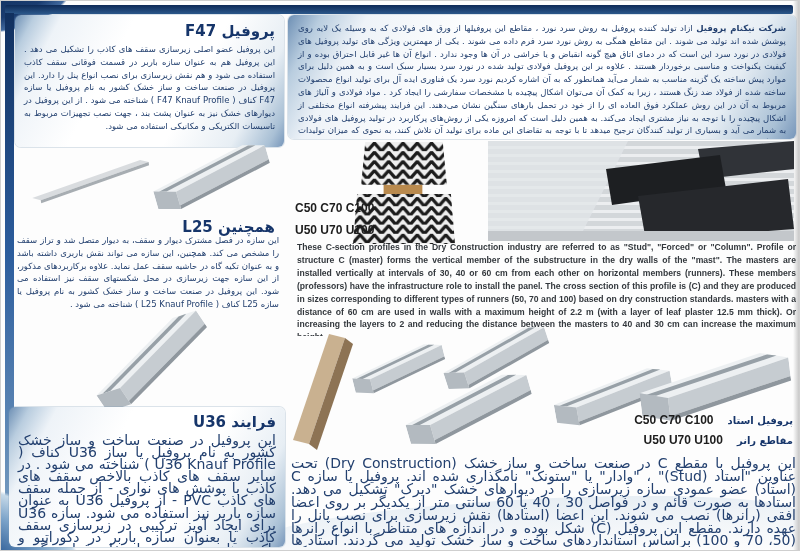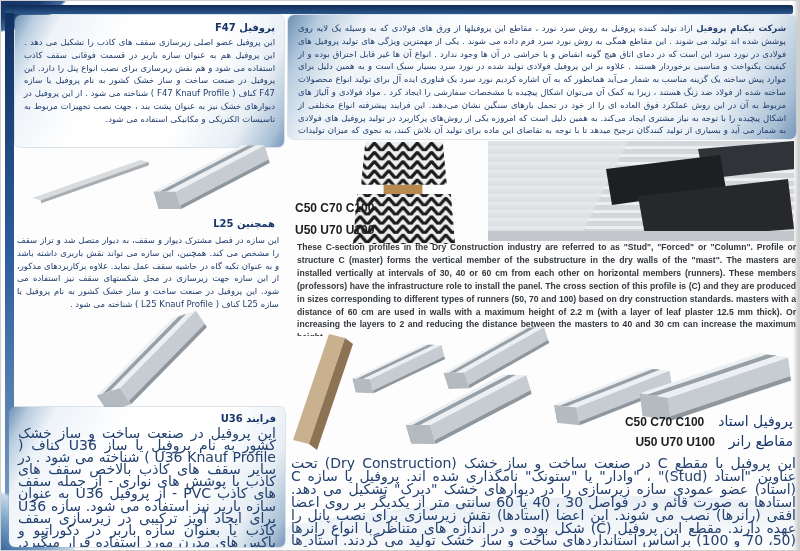--- a/index.html
+++ b/index.html
@@ -18,39 +18,39 @@
         background:radial-gradient(190px 160px at -40px 160px,#0f3163 0%,#2f5e97 30%,#7ba3c9 50%,#c6d9e8 64%,rgba(198,217,232,0) 66%);}
   .swoosh-bc{position:absolute;left:250px;top:498px;width:550px;height:60px;z-index:0;
         transform:rotate(-2deg);border-radius:60% 40% 0 0;
         background:linear-gradient(180deg,rgba(176,200,222,0.28),rgba(176,200,222,0));}
   
   .panel{position:absolute;border-radius:6px;box-sizing:border-box;z-index:1;overflow:hidden;
         background:linear-gradient(118deg,#6d8fb4 0%,#b9cddf 6%,#eef3f8 14%,#ffffff 36%,#ffffff 64%,#e7eef4 84%,#a9c0d5 95%,#7796ba 100%);
         box-shadow:0 0 0 1px rgba(120,150,180,.25);}
   .fa{direction:rtl;font-family:"DejaVu Sans",sans-serif;color:#23406f;}
   .body{font-size:8.5px;line-height:12.8px;text-align:justify;margin:0;}
-  .head{font-size:10px;font-weight:bold;color:#16356a;text-align:right;margin:0 0 3px 0;}
+  .head{font-size:15px;font-weight:bold;color:#16356a;text-align:right;margin:0 0 3px 0;}
   .intro{left:287px;top:14px;width:508px;height:124px;padding:7px 10px;}
   .f47{left:14px;top:14px;width:269px;height:132px;padding:7px 9px;}
   .l25-title{position:absolute;left:14px;top:217px;width:260px;z-index:2;}
   .l25-body{position:absolute;left:16px;top:233px;width:262px;height:102px;z-index:2;overflow:hidden;}
   .u36{left:8px;top:406px;width:276px;height:140px;padding:6px 9px;}
   .u36 .body{font-size:14px;line-height:12.1px;}
   
   .stack-labels{position:absolute;left:294px;top:196px;width:90px;z-index:2;
         font-family:"Liberation Sans",sans-serif;font-weight:bold;font-size:12px;color:#1d1d1d;line-height:22px;}
   .img{position:absolute;z-index:1;}
   .eng{position:absolute;left:296px;top:240px;width:499px;height:95px;margin:0;z-index:2;overflow:hidden;
         font-family:"Liberation Sans",sans-serif;font-weight:bold;font-size:8.6px;line-height:12.9px;
         color:#33383d;text-align:justify;}
   
   .brlabels{position:absolute;left:540px;top:412px;width:252px;z-index:3;}
   .brrow{display:flex;justify-content:flex-end;align-items:baseline;gap:14px;height:20px;}
   .brrow .code{font-family:"Liberation Sans",sans-serif;font-weight:bold;font-size:12px;color:#1d1d1d;}
-  .brrow .falab{font-size:14px;font-weight:normal;color:#16356a;direction:rtl;}
+  .brrow .falab{font-size:10px;font-weight:bold;color:#16356a;direction:rtl;}
   .bottompara{position:absolute;left:290px;top:456px;width:505px;height:90px;z-index:3;overflow:hidden;
         font-size:14px;line-height:12.9px;}
   svg{display:block;}
 </style>
 </head>
 <body>
 
 <div class="page">
 
   <svg width="0" height="0" aria-hidden="true">

